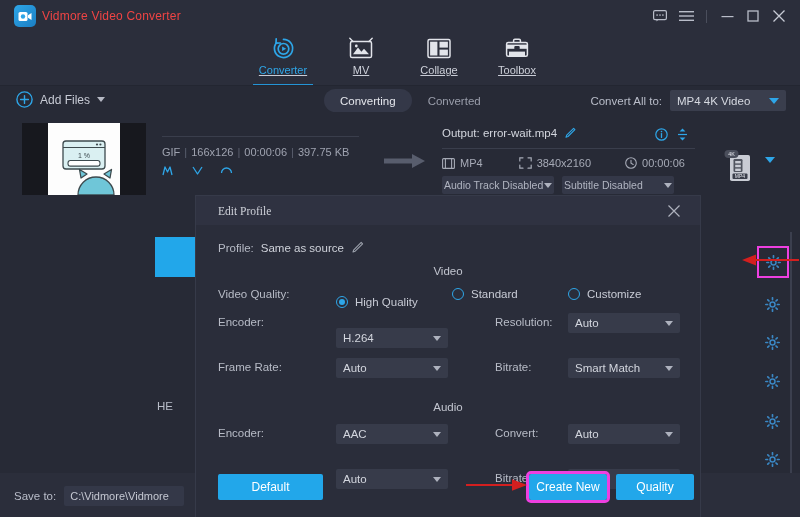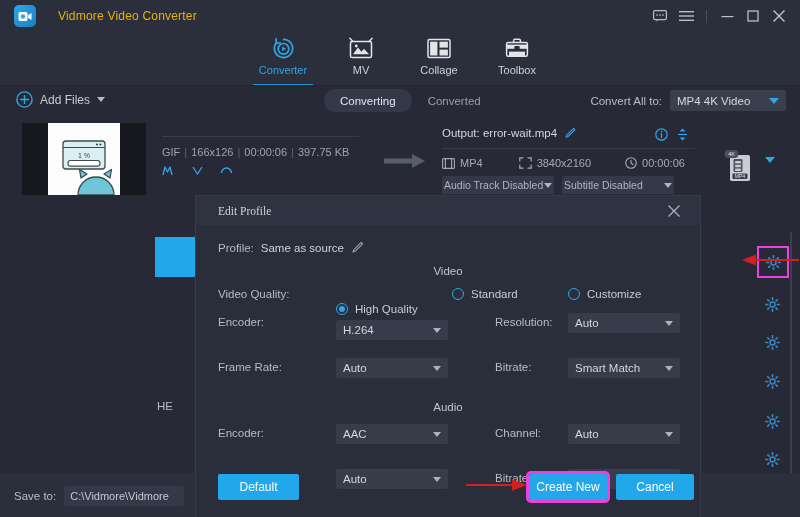--- a/index.html
+++ b/index.html
@@ -19,35 +19,35 @@
     background:#2b2e3b;
   }
   .logo {
     position:absolute; left:14px; top:5px; width:22px; height:22px;
     border-radius:5px;
     background:linear-gradient(135deg,#2ea6e8,#1b7fc4);
     display:flex; align-items:center; justify-content:center;
   }
   .logo svg { display:block; }
   .app-title {
-    position:absolute; left:58px; top:9px;
-    font-size:12px; color:#eab308; letter-spacing:.2px;
+    position:absolute; left:42px; top:9px;
+    font-size:12px; color:#ef4444; letter-spacing:.2px;
   }
   .winctl { position:absolute; top:0; height:32px; display:flex; align-items:center; }
   .wbtn {
     width:26px; height:32px; display:flex; align-items:center; justify-content:center;
     color:#b9bdc9;
   }
   .wsep { width:1px; height:13px; background:#4a4e5c; margin:0 7px; }
 
   
   .navtabs {
     position:absolute; left:0; top:32px; width:800px; height:54px;
     background:#2b2e3b;
-    display:flex; justify-content:center; align-items:flex-start;
+    display:flex; justify-content:center; align-items:flex-start;text-decoration:underline;
   }
   .navtab {
     width:78px; height:54px; position:relative;
     display:flex; flex-direction:column; align-items:center; justify-content:flex-start;
     padding-top:3px;
     color:#cdd0d9;
   }
   .navtab .nt-ico { height:26px; display:flex; align-items:center; justify-content:center; }
   .navtab .nt-lb { font-size:11px; margin-top:3px; }
   .navtab.active .nt-lb { color:#2ea6e8; }
@@ -526,37 +526,37 @@
         <path d="M10.2 1.4 L11.6 2.8 L4.2 10.2 L2 11 L2.8 8.8 Z" fill="none" stroke="#9ba0ab" stroke-width="1.1" stroke-linejoin="round"></path>
       </svg>
     </div>
 
     <div class="sect-title">Video</div>
 
     <div class="grid" style="height:68px;">
       <div class="fld" style="left:22px; top:0;">
         <span class="flbl">Video Quality:</span>
       </div>
-      <div class="fld radio" style="left:140px; top:15px;">
+      <div class="fld radio" style="left:140px; top:8px;">
         <span class="rdot on"></span>
         <span>High Quality</span>
       </div>
       <div class="fld radio" style="left:256px; top:0;">
         <span class="rdot"></span>
         <span>Standard</span>
       </div>
       <div class="fld radio" style="left:372px; top:0;">
         <span class="rdot"></span>
         <span>Customize</span>
       </div>
 
       <div class="fld" style="left:22px; top:28px;">
         <span class="flbl">Encoder:</span>
       </div>
-      <div class="ddl" style="position:absolute; left:140px; top:32px; width:112px;">
+      <div class="ddl" style="position:absolute; left:140px; top:40px; width:112px;">
         <span>H.264</span>
         <span class="caret-s"></span>
       </div>
 
       <div class="fld" style="left:299px; top:28px;">
         <span class="flbl">Resolution:</span>
       </div>
       <div class="ddl" style="position:absolute; left:372px; top:25px; width:112px;">
         <span>Auto</span>
         <span class="caret-s"></span>
@@ -584,21 +584,21 @@
     <div class="grid" style="height:56px;">
       <div class="fld" style="left:22px; top:3px;">
         <span class="flbl">Encoder:</span>
       </div>
       <div class="ddl" style="position:absolute; left:140px; top:0; width:112px;">
         <span>AAC</span>
         <span class="caret-s"></span>
       </div>
 
       <div class="fld" style="left:299px; top:3px;">
-        <span class="flbl">Channel:</span>
+        <span class="flbl">Convert:</span>
       </div>
       <div class="ddl" style="position:absolute; left:372px; top:0; width:112px;">
         <span>Auto</span>
         <span class="caret-s"></span>
       </div>
 
       <div class="fld" style="left:22px; top:48px;">
         <span class="flbl">Sample Rate:</span>
       </div>
       <div class="ddl" style="position:absolute; left:140px; top:45px; width:112px;">
@@ -609,23 +609,23 @@
       <div class="fld" style="left:299px; top:48px;">
         <span class="flbl">Bitrate:</span>
       </div>
       <div class="ddl" style="position:absolute; left:372px; top:45px; width:112px;">
         <span>Auto</span>
         <span class="caret-s"></span>
       </div>
     </div>
 
     <div class="btnrow">
-      <div class="btn" style="left:22px; width:81px;">Default</div>
+      <div class="btn" style="left:22px; width:105px;">Default</div>
       <div class="btn hl" style="left:333px; width:78px;">Create New</div>
-      <div class="btn" style="left:420px; width:78px;">Cancel</div>
+      <div class="btn" style="left:420px; width:78px;">Quality</div>
     </div>
   </div>
 
   <div class="annot" style="left:742px; top:252px;">
     <svg width="58" height="16" viewBox="0 0 58 16">
       <path d="M57 8 H12" stroke="#d31f1f" stroke-width="2.2"></path>
       <path d="M0 8 L14 2.6 L14 13.4 Z" fill="#d31f1f"></path>
     </svg>
   </div>
   <div class="annot" style="left:466px; top:477px;">

